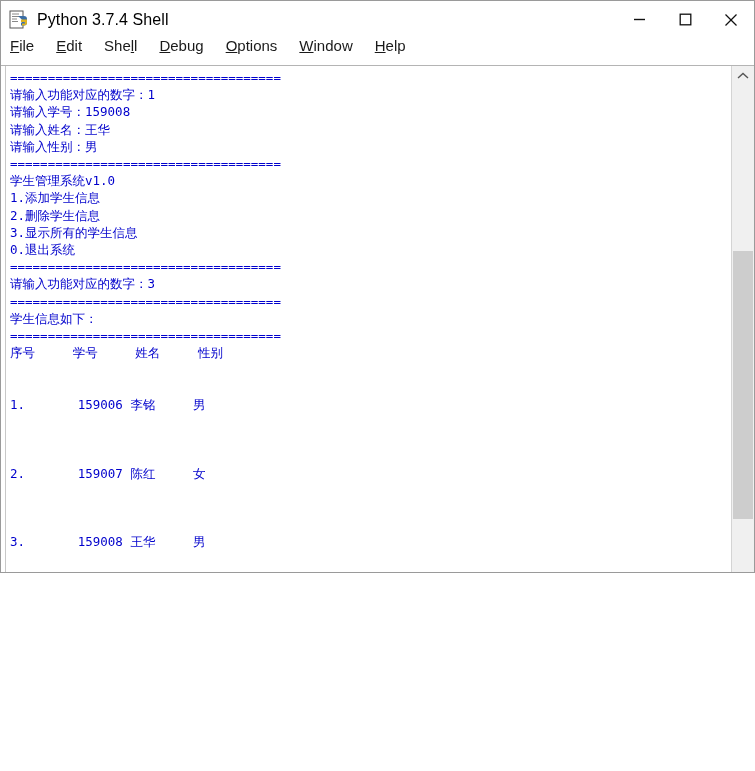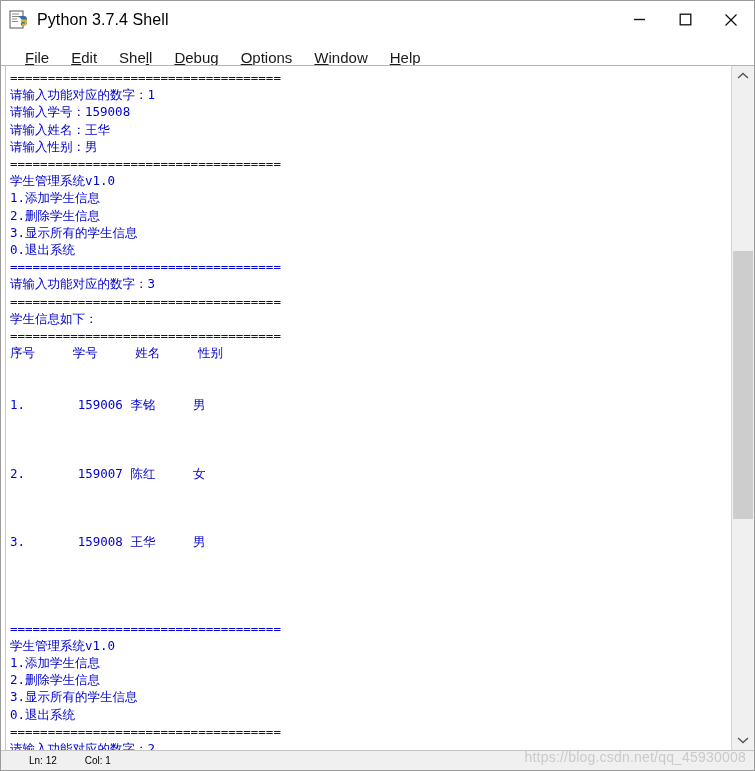--- a/index.html
+++ b/index.html
@@ -6,21 +6,21 @@
     margin: 0;
     padding: 0;
     background: #ffffff;
   }
   body {
     font-family: "Liberation Sans", sans-serif;
   }
   .window {
     position: relative;
     width: 755px;
-    height: 771px;
+    height: 573px;
     background: #701a75;
     box-sizing: border-box;
     border: 1px solid #9a9a9a;
     overflow: hidden;
   }
 
   
   .titlebar {
     position: relative;
     height: 37px;
@@ -57,22 +57,22 @@
     justify-content: center;
     background: transparent;
   }
   .cap-btn svg { display:block; }
 
   
   .menubar {
     height: 27px;
     background: #ffffff;
     display: flex;
-    align-items: flex-end;
-    padding-left: 24px;
+    align-items: flex-start;
+    padding-left: 9px;
     box-sizing: border-box;
   }
   .menu-item {
     font-size: 15px;
     color: #1a1a1a;
     margin-right: 22px;
     white-space: nowrap;
     line-height: 1;
   }
   .menu-item u { text-decoration: underline; }

